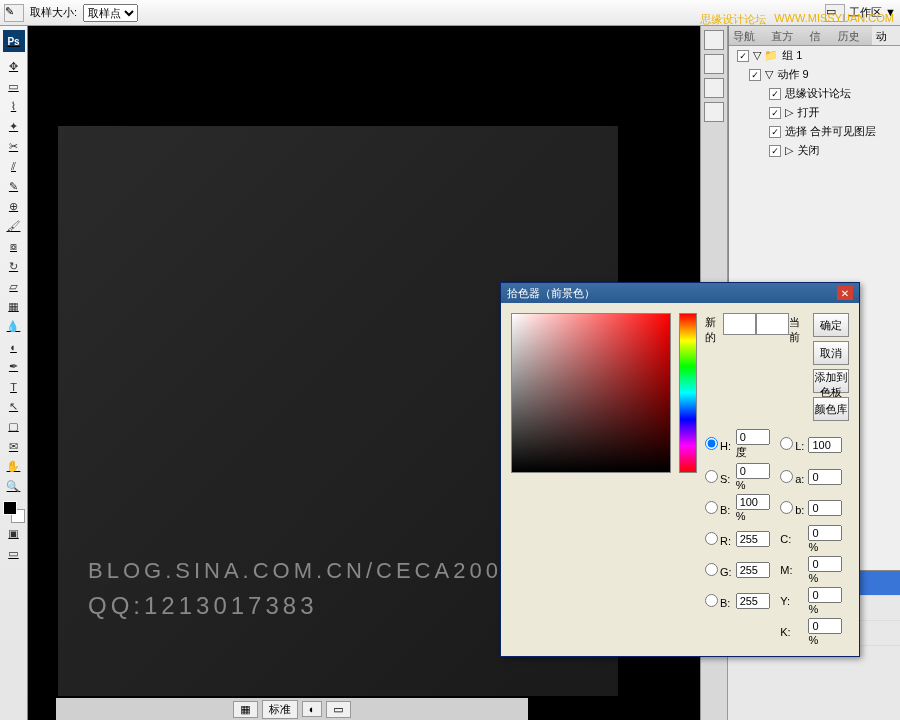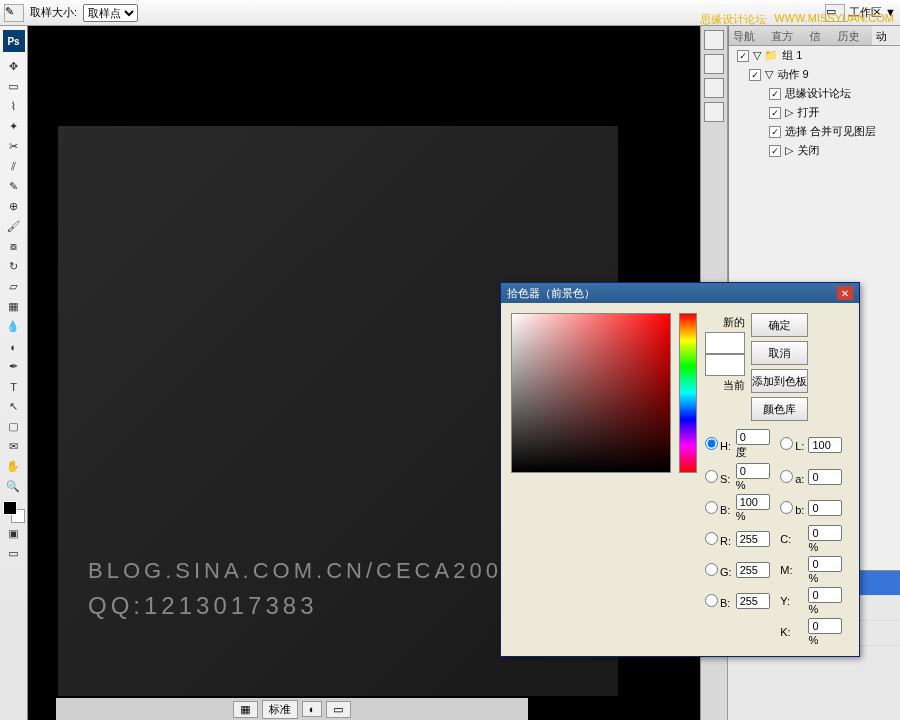--- a/index.html
+++ b/index.html
@@ -4,21 +4,21 @@
 <style>
 *{margin:0;padding:0;box-sizing:border-box;font-family:"Microsoft YaHei",SimSun,sans-serif;font-size:11px;}
 body{width:900px;height:720px;background:#535353;overflow:hidden;position:relative;}
 .topbar{height:26px;background:linear-gradient(#fdfdfd,#e8e8e8);border-bottom:1px solid #999;display:flex;align-items:center;padding:0 4px;gap:6px;}
 .topbar .icon-btn{width:20px;height:18px;border:1px solid #aaa;background:#f0f0f0;}
 .topbar select{height:18px;font-size:11px;}
 .topbar-right{margin-left:auto;display:flex;align-items:center;gap:4px;}
 
 .main{position:absolute;top:26px;left:0;right:0;bottom:0;display:flex;}
 
-.toolbox{width:28px;background:linear-gradient(#f5f5f5,#e5e5e5);border-right:1px solid #888;display:flex;flex-direction:column;align-items:center;padding-top:4px;gap:1px;}
+.toolbox{width:28px;background:linear-gradient(#f5f5f5,#e5e5e5);border-right:1px solid #888;display:flex;flex-direction:column;align-items:center;padding-top:4px;gap:1px;text-decoration:underline;}
 .toolbox .ps-logo{width:22px;height:22px;background:#0a3c6e;color:#fff;display:flex;align-items:center;justify-content:center;font-weight:bold;font-size:10px;margin-bottom:4px;}
 .toolbox .tool{width:22px;height:19px;display:flex;align-items:center;justify-content:center;color:#333;cursor:pointer;}
 .toolbox .swatch{width:22px;height:22px;position:relative;margin-top:4px;}
 .toolbox .swatch .fg{width:14px;height:14px;background:#000;border:1px solid #fff;position:absolute;top:0;left:0;}
 .toolbox .swatch .bg{width:14px;height:14px;background:#fff;border:1px solid #999;position:absolute;bottom:0;right:0;}
 
 .canvas-area{flex:1;background:#000;position:relative;overflow:hidden;}
 .image-placeholder{position:absolute;top:100px;left:30px;width:560px;height:570px;background:linear-gradient(135deg,#2a2a2a,#1a1a1a);}
 .watermark{position:absolute;left:60px;bottom:100px;color:#888;font-family:monospace;letter-spacing:4px;}
 .watermark div:first-child{font-size:22px;}
@@ -49,21 +49,21 @@
 
 
 .color-picker{position:absolute;top:282px;left:500px;width:360px;background:#ece9d8;border:1px solid #0a246a;box-shadow:2px 2px 6px rgba(0,0,0,0.4);}
 .cp-title{height:20px;background:linear-gradient(#3b6ea5,#2a5a8f);color:#fff;padding:8px 6px;display:flex;align-items:center;justify-content:space-between;font-size:11px;}
 .cp-title .close{width:16px;height:14px;background:#d04030;color:#fff;display:flex;align-items:center;justify-content:center;cursor:pointer;font-size:10px;}
 .cp-body{padding:10px;display:flex;gap:8px;}
 .cp-field{width:160px;height:160px;background:linear-gradient(to right,#fff,#f00);position:relative;border:1px solid #888;}
 .cp-field::after{content:"";position:absolute;inset:0;background:linear-gradient(to bottom,transparent,#000);}
 .cp-hue{width:18px;height:160px;background:linear-gradient(#f00,#ff0,#0f0,#0ff,#00f,#f0f,#f00);border:1px solid #888;}
 .cp-right{flex:1;display:flex;flex-direction:column;gap:4px;}
-.cp-swatches{display:flex;flex-direction:column;align-items:flex-end;margin-bottom:6px;}
+.cp-swatches{display:flex;flex-direction:row;align-items:flex-start;margin-bottom:6px;}
 .cp-swatches .sw{width:40px;height:22px;background:#fff;border:1px solid #888;}
 .cp-swatches .label{font-size:11px;margin:2px 0;}
 .cp-buttons{display:flex;flex-direction:column;gap:4px;}
 .cp-buttons button{height:24px;font-size:11px;background:linear-gradient(#fdfdfd,#e2e2e2);border:1px solid #888;cursor:pointer;}
 .cp-values{display:grid;grid-template-columns:auto 1fr auto 1fr;gap:3px 4px;font-size:11px;align-items:center;margin-top:4px;}
 .cp-values input[type=text]{width:34px;height:16px;font-size:11px;padding:0 2px;}
 .cp-values input[type=radio]{margin-right:2px;}
 .cp-bottom{padding:0 10px 10px;display:flex;align-items:center;gap:6px;font-size:11px;}
 .cp-bottom input[type=text]{width:60px;height:16px;font-size:11px;}
 

